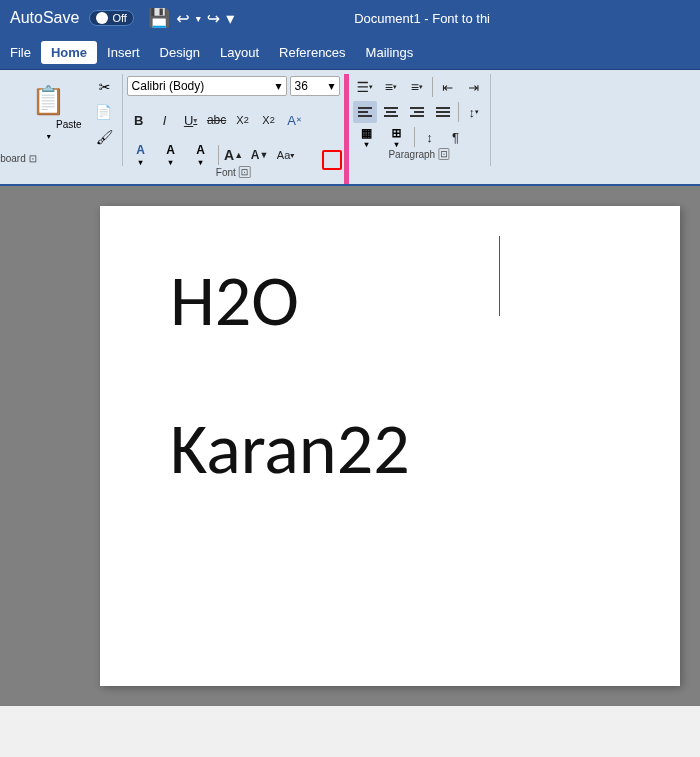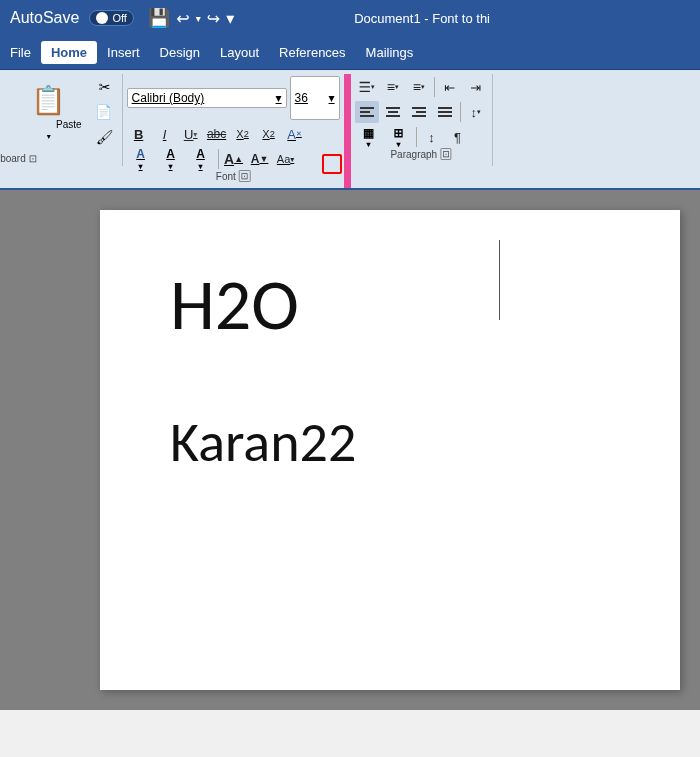--- a/index.html
+++ b/index.html
@@ -112,26 +112,25 @@
       width: 26px; height: 22px;
       display: flex; align-items: center; justify-content: center;
       cursor: pointer;
       border-radius: 3px;
       font-size: 14px;
     }
 
     
     .font-section {
       padding: 2px 4px 18px 4px;
-      border-right: 7px solid #ec4899;
+      border-right: 5px solid #ec4899;
       display: flex;
       flex-direction: column;
-      gap: 3px;
+      gap: 13px;
       position: relative;
-      text-decoration: underline;
     }
     .font-name-row {
       display: flex;
       align-items: center;
       gap: 3px;
     }
     .font-dropdown {
       background: white;
       border: 1px solid #aaa;
       border-radius: 2px;
@@ -140,21 +139,21 @@
       width: 160px;
       cursor: pointer;
       display: flex;
       align-items: center;
       justify-content: space-between;
     }
     .font-size-dropdown {
       background: white;
       border: 1px solid #aaa;
       border-radius: 2px;
-      padding: 14px 4px;
+      padding: 2px 4px;
       font-size: 12px;
       width: 50px;
       cursor: pointer;
       display: flex;
       align-items: center;
       justify-content: space-between;
     }
     .font-format-row { display: flex; align-items: center; gap: 2px; }
     .font-color-row { display: flex; align-items: center; gap: 2px; }
     .fmt-btn {
@@ -232,21 +231,21 @@
     .doc-text-h2o {
       font-family: 'Calibri', serif;
       font-size: 72px;
       font-weight: 400;
       color: #111;
       margin-top: 10px;
       margin-left: 20px;
     }
     .doc-text-karan {
       font-family: 'Calibri', serif;
-      font-size: 56px;
+      font-size: 72px;
       font-weight: 400;
       color: #111;
       margin-top: 60px;
       margin-left: 20px;
     }
   </style>
 </head>
 <body>
 
 <div class="title-bar">

